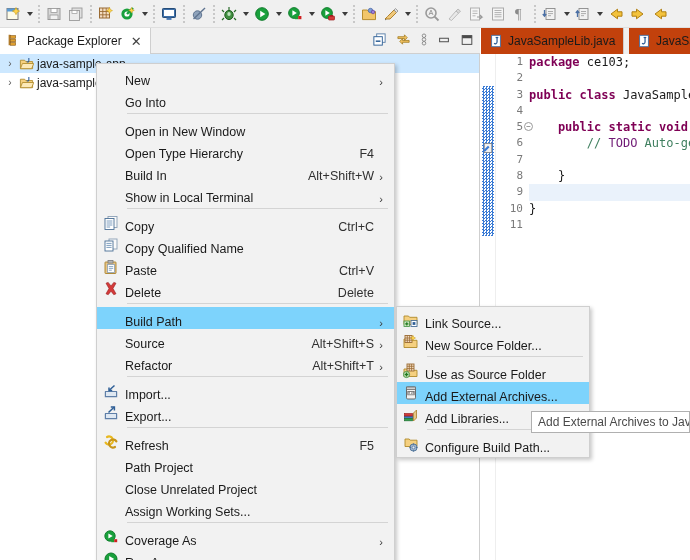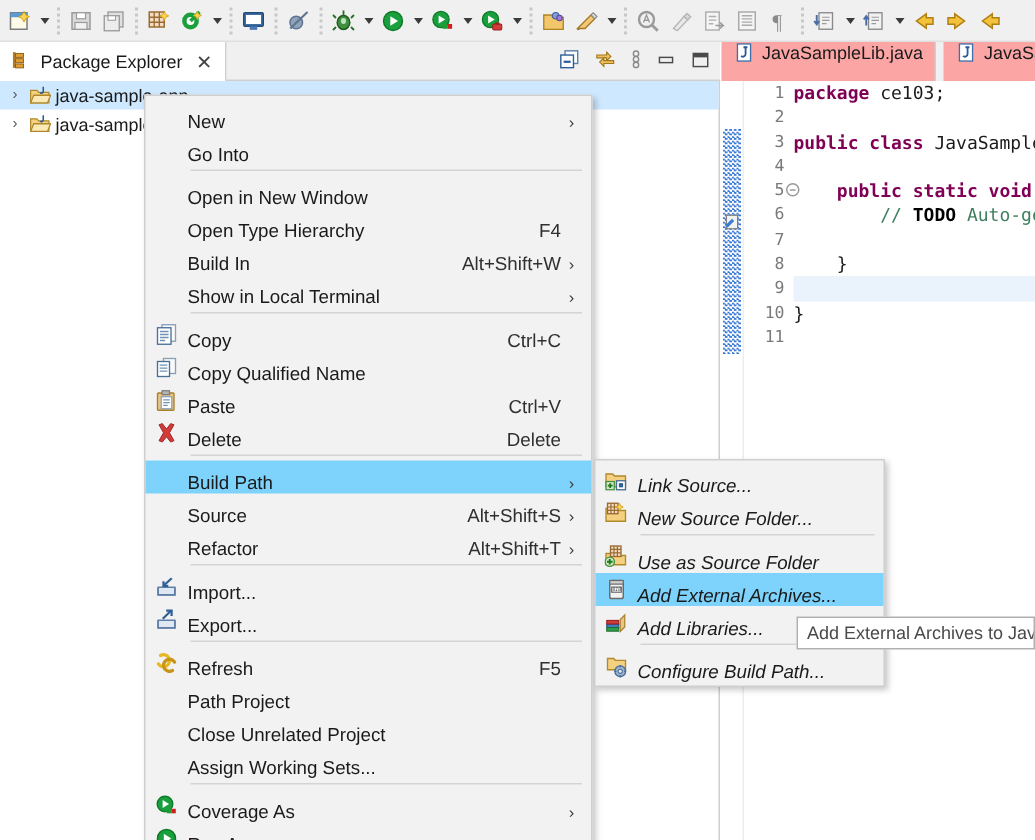--- a/index.html
+++ b/index.html
@@ -84,23 +84,23 @@
     display: flex; align-items: center; justify-content: center;
   }
 
   
   .ed-tabrow {
     position: absolute; left: 481px; top: 28px; width: 209px; height: 26px;
     background: #f0f0f0;
   }
   .ed-tab {
     position: absolute; top: 0; height: 26px;
-    display: flex; gap: 5px;
+    display: flex; align-items: center; gap: 5px;
     padding: 0 8px;
-    background: #fca5a5;
+    background: #c2410c;
     border-right: 1px solid #cfcfcf;
     font-size: 12px; white-space: nowrap;
   }
   .ed-body {
     position: absolute; left: 481px; top: 54px; width: 209px; height: 506px;
     background: #ffffff;
     overflow: hidden;
   }
   .ed-marker {
     position: absolute; left: 0; top: 0; width: 15px; height: 506px;
@@ -117,21 +117,21 @@
     font-size: 11px; color: #7a7a7a;
   }
   .ed-code {
     position: absolute; left: 48px; top: 0; right: 0; height: 506px;
     font-family: "DejaVu Sans Mono", monospace;
     font-size: 12px; white-space: pre;
   }
   .ln { height: 16.3px; line-height: 16.3px; }
   .kw { color: #7f0055; font-weight: bold; }
   .cmt { color: #3f7f5f; }
-  .todo { color: #000000; font-weight: bold; }
+  .todo { color: #701a75; font-weight: normal; }
   .curline { background: #eaf2fb; }
   .fold {
     position: absolute; left: 43px; width: 9px; height: 9px;
     border: 1px solid #9a9a9a; border-radius: 50%;
     background: #fff; color: #555; font-size: 8px;
     line-height: 7px; text-align: center;
   }
 
   
   .menu {
@@ -683,21 +683,21 @@
           <span class="ic" style="width: 16px; height: 16px;"><svg width="16" height="16" viewBox="0 0 16 16">
               <circle cx="8" cy="8" r="6" fill="#19a03c" stroke="#0d7a29" stroke-width="1"></circle>
               <path d="M6.2 4.9 L11.2 8 L6.2 11.1 z" fill="#ffffff"></path>
             </svg></span>
         </div>
         <div class="mi-lb">Run As</div>
         <div class="mi-arrow">›</div>
       </div>
     </div>
 
-  <div class="menu" style="left:396px; top:306px; width:194px;font-style:italic;" id="sub-menu">
+  <div class="menu" style="left:396px; top:306px; width:194px;" id="sub-menu">
       <div class="mi">
         <div class="mi-ic">
           <span class="ic" style="width: 16px; height: 16px;"><svg width="16" height="16" viewBox="0 0 16 16">
               <path d="M1 4 h4.5 l1.1 1.3 h7.4 v7.2 h-13 z" fill="#f5d080" stroke="#b08a2a" stroke-width="0.9"></path>
               <rect x="1" y="9" width="5.5" height="5.5" fill="#cfe6c0" stroke="#3f8f3f" stroke-width="0.8"></rect>
               <path d="M3.8 10.2 v3.2 M2.2 11.8 h3.2" stroke="#1f7a1f" stroke-width="1.2"></path>
               <rect x="8" y="8.5" width="6" height="6" fill="#ffffff" stroke="#4a6f96" stroke-width="0.9"></rect>
               <rect x="9.6" y="10.1" width="2.8" height="2.8" fill="#2f5f96"></rect>
             </svg></span>
         </div>

